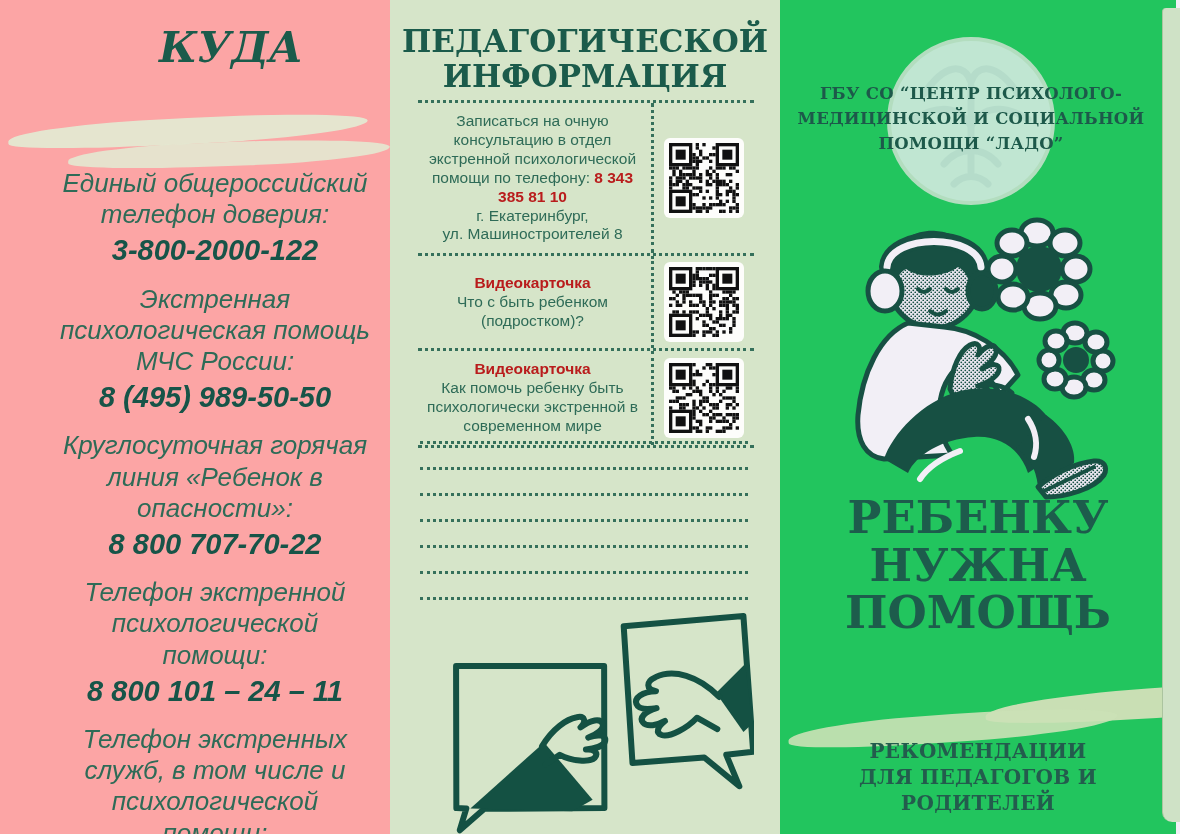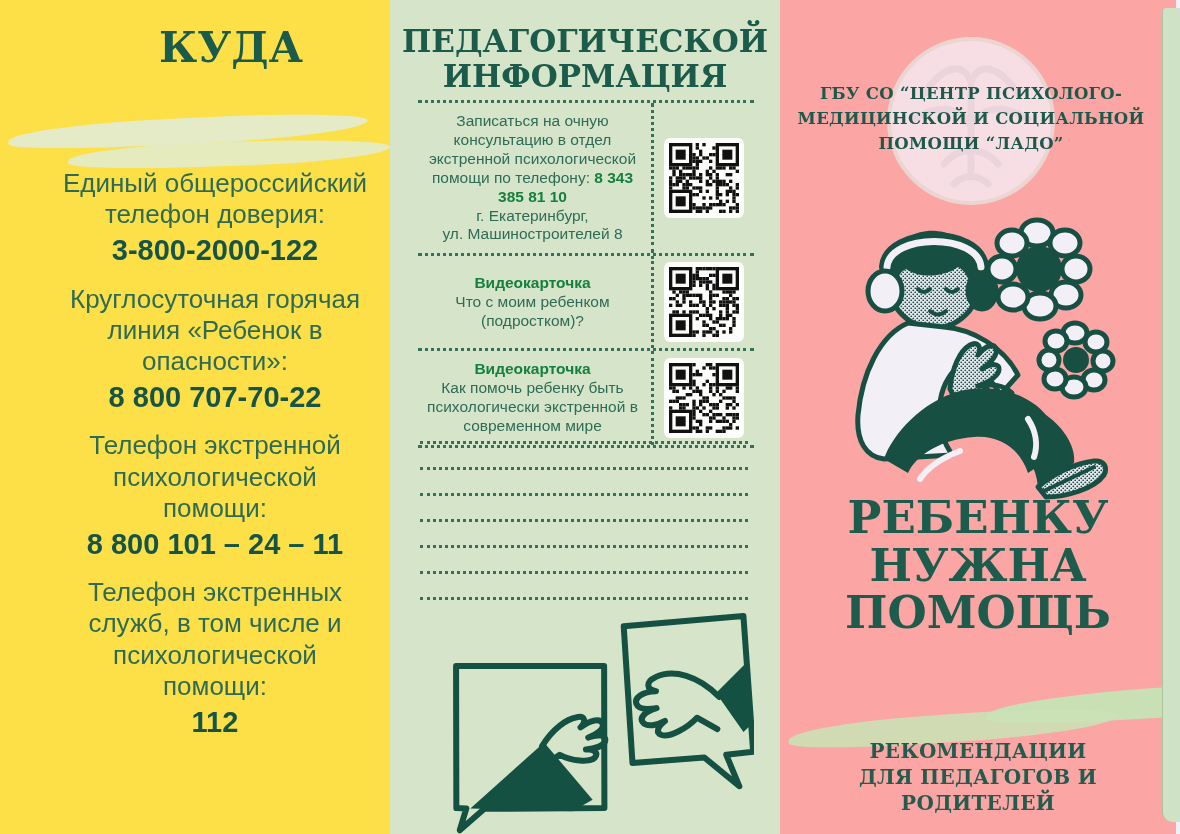--- a/index.html
+++ b/index.html
@@ -3,23 +3,23 @@
 <meta charset="utf-8">
 <style>
   html,body{margin:0;padding:0;background:#e8e6ee;}
   *{box-sizing:border-box;}
   .page{
     position:relative;width:1180px;height:834px;overflow:hidden;
     font-family:"Liberation Sans",sans-serif;background:#f2eff6;
   }
   
   .panel{position:absolute;top:0;height:834px;}
-  .panel-left{left:0;width:462px;background:#fde047;}
+  .panel-left{left:0;width:462px;background:#fca5a5;font-style:italic;}
   .panel-middle{left:390px;width:390px;background:#d6e5c9;}
-  .panel-right{left:780px;width:396px;background:#fca5a5;}
+  .panel-right{left:780px;width:396px;background:#22c55e;}
   .edge-strip{position:absolute;left:1162px;top:8px;width:18px;height:814px;
     background:#cfe2c6;border-left:1px solid #abc49f;border-radius:4px 0 0 10px;}
 
   
   .lp-title{
     position:absolute;top:26px;left:0;width:100%;text-align:center;
     font-family:"DejaVu Serif","Liberation Serif",serif;font-weight:bold;
     font-size:42px;line-height:1.07;color:#1b5b4b;letter-spacing:0px;
   }
   .brush{position:absolute;border-radius:45% 55% 48% 52%/60% 50% 60% 40%;}
@@ -37,21 +37,21 @@
     font-size:31px;line-height:1.12;color:#1b5b4b;
   }
   .mp-grid{position:absolute;top:100px;left:28px;width:336px;
     border-top:3px dotted #35705b;}
   .mp-row{display:grid;grid-template-columns:1fr 100px;border-bottom:3px dotted #35705b;}
   .mp-cell-text{
     border-right:3px dotted #35705b;padding:9px 8px 9px 4px;
     display:flex;flex-direction:column;justify-content:center;text-align:center;
     font-size:15.5px;line-height:1.22;color:#2e6b57;
   }
-  .mp-cell-text b{color:#15803d;}
+  .mp-cell-text b{color:#b91c1c;}
   .mp-cell-qr{display:flex;align-items:center;justify-content:center;padding:6px 2px;}
   .qr{width:80px;height:80px;background:#fdfdfb;border-radius:6px;padding:5px;}
   .qr svg{display:block;width:100%;height:100%;}
   .mp-lines{position:absolute;top:418px;left:30px;width:328px;}
   .writing-line{height:26px;border-bottom:3px dotted #35705b;}
   .mp-hands{position:absolute;top:606px;left:34px;width:330px;height:228px;}
 
   
   .rp-watermark{position:absolute;top:34px;left:104px;width:174px;height:174px;opacity:.75;}
   .rp-org{
@@ -82,20 +82,24 @@
     <div class="lp-title">
       <div>КУДА</div>
     </div>
     <div class="brush lp-brush1"></div>
     <div class="brush lp-brush2"></div>
 
     <div class="lp-entries">
       <div class="lp-entry">
         <div class="lp-label">Единый общероссийский телефон доверия:</div>
         <div class="lp-number">3-800-2000-122</div>
+      </div>
+      <div class="lp-entry">
+        <div class="lp-label">Экстренная психологическая помощь МЧС России:</div>
+        <div class="lp-number">8 (495) 989-50-50</div>
       </div>
       <div class="lp-entry">
         <div class="lp-label">Круглосуточная горячая линия «Ребенок в опасности»:</div>
         <div class="lp-number">8 800 707-70-22</div>
       </div>
       <div class="lp-entry">
         <div class="lp-label">Телефон экстренной психологической помощи:</div>
         <div class="lp-number">8 800 101 – 24 – 11</div>
       </div>
       <div class="lp-entry">
@@ -273,21 +277,21 @@
                 </g>
               </svg>
             </div>
         </div>
       </div>
 
       <div class="mp-row">
         <div class="mp-cell-text">
           <div>
             <b>Видеокарточка</b><br>
-            <span>Что с моим ребенком (подростком)?</span>
+            <span>Что с быть ребенком (подростком)?</span>
           </div>
         </div>
         <div class="mp-cell-qr">
           <div class="qr">
               <svg viewBox="0 0 84 84" xmlns="http://www.w3.org/2000/svg">
                 <g fill="#111">
                   <rect x="32" y="0" width="4" height="4"></rect>
                   <rect x="36" y="0" width="4" height="4"></rect>
                   <rect x="40" y="0" width="4" height="4"></rect>
                   <rect x="44" y="0" width="4" height="4"></rect>

